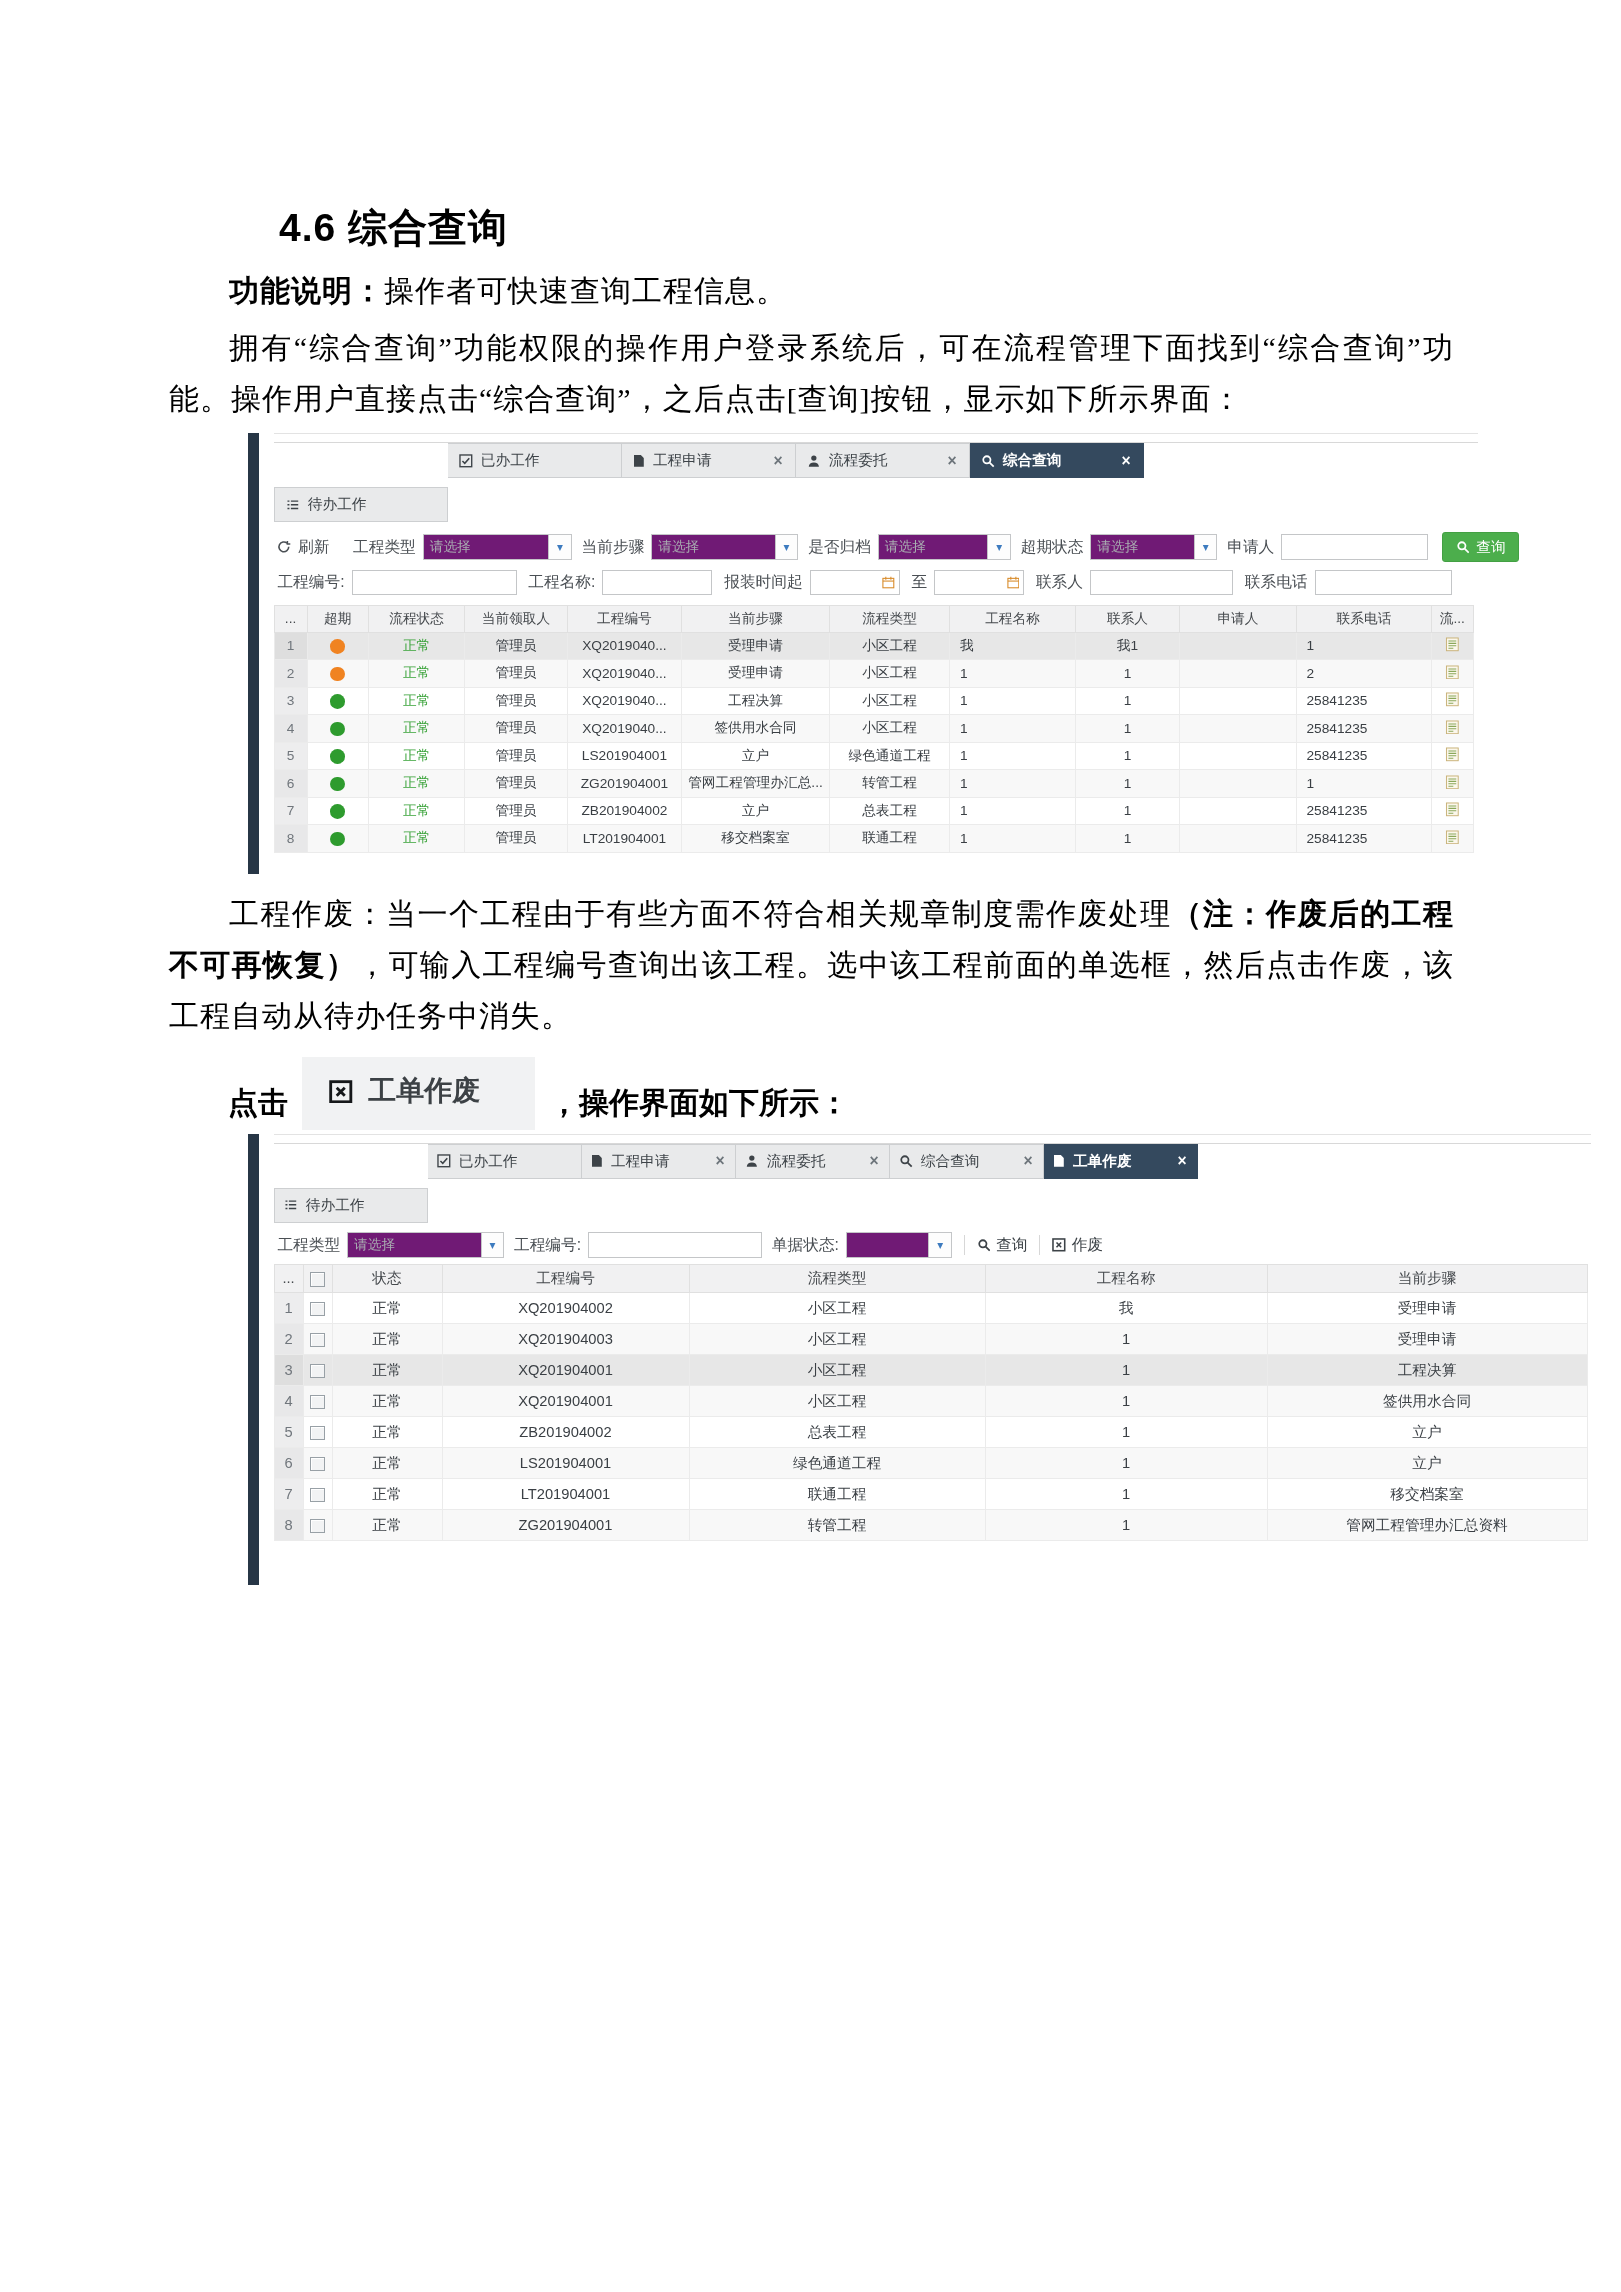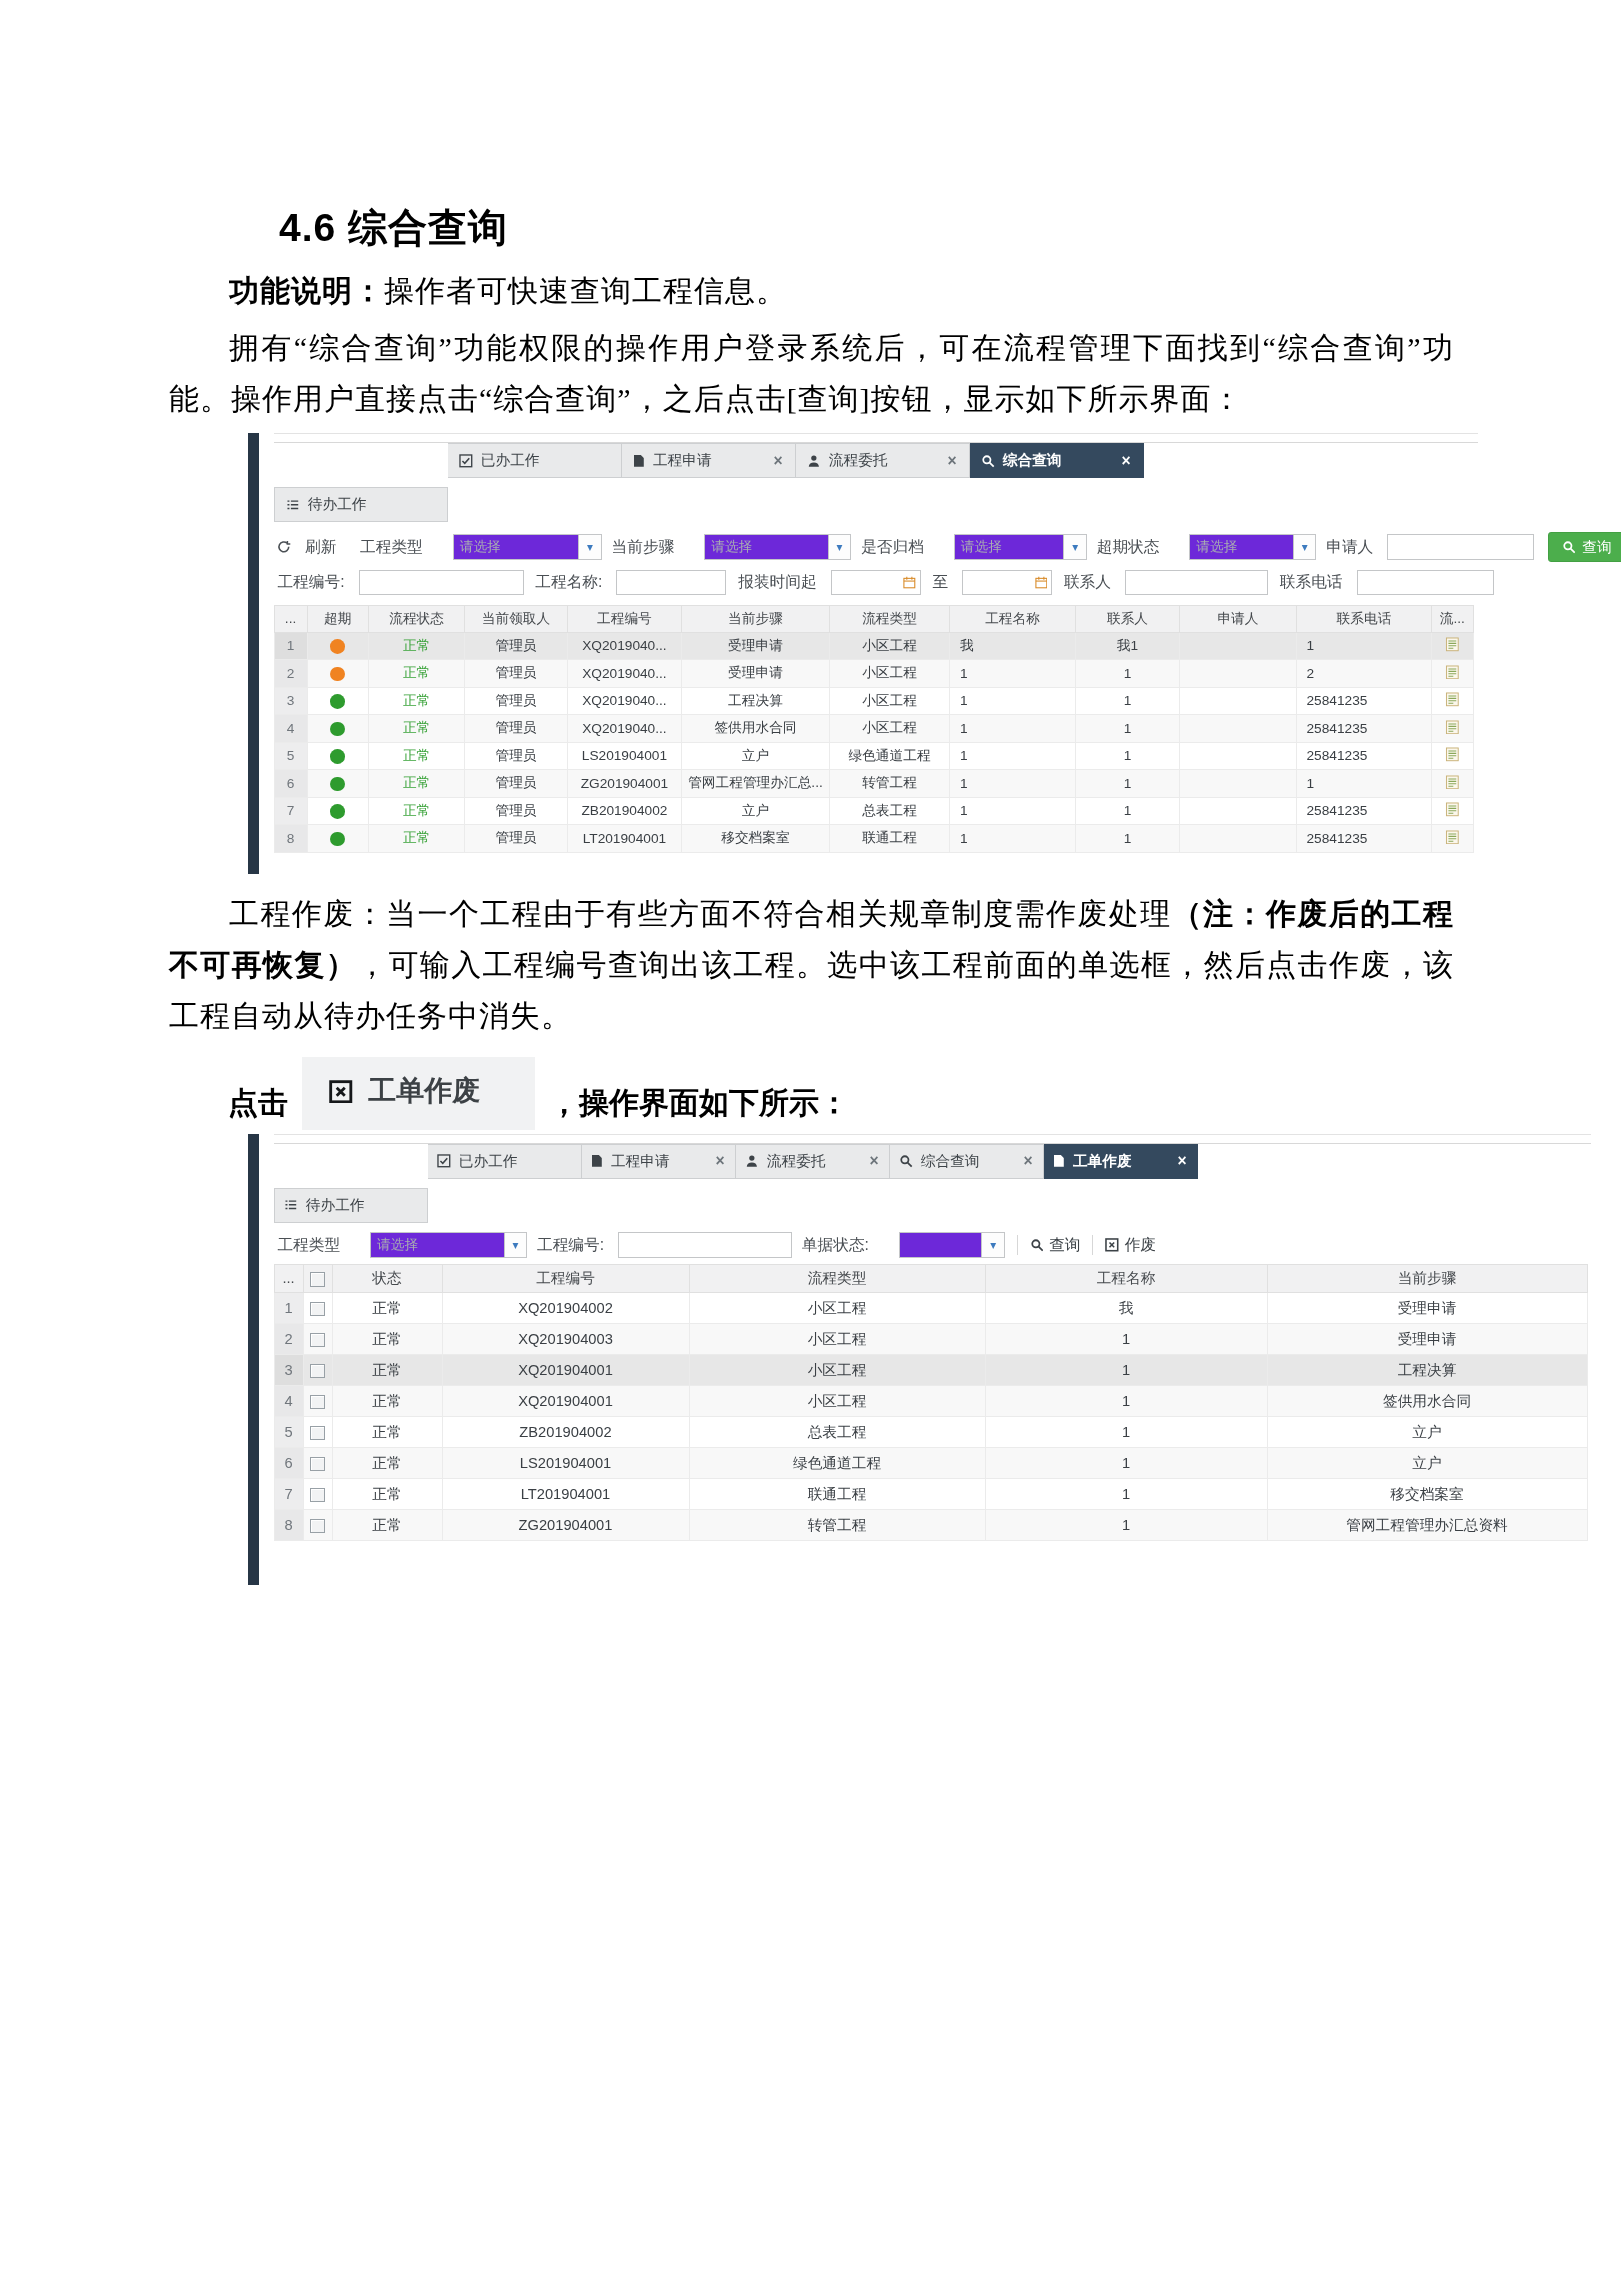--- a/index.html
+++ b/index.html
@@ -23,23 +23,23 @@
   .tab.active{background:#34495e;border-color:#34495e;color:#fff;font-weight:bold;}
   .tab .tlabel{white-space:nowrap;}
   .tab .tx{margin-left:auto;font-weight:bold;font-size:15.7px;color:#6d757b;line-height:1;}
   .tab.active .tx{color:#fff;}
   .tabs1 .tab{width:174px;}
   .tabs2 .tab{width:154px;padding:0 9.8px;}
   .ico{display:inline-flex;align-items:center;line-height:0;}
   
   .tbar{display:flex;align-items:center;gap:9.8px;padding:9.8px 0 3.9px 3.9px;font-size:15.7px;color:#333;white-space:nowrap;}
   .tbar2{display:flex;align-items:center;gap:11.8px;padding:3.9px 0 7.8px 3.9px;font-size:15.7px;color:#333;white-space:nowrap;}
-  .titem{display:inline-flex;align-items:center;gap:14px;color:#4a4f54;}
+  .titem{display:inline-flex;align-items:center;gap:7px;color:#4a4f54;}
   .vsep{width:1px;height:19.6px;background:#d7d7d7;margin:0 2px;}
-  .sel{display:inline-flex;align-items:center;height:25.5px;border:1px solid #c4c6c8;background:#6d28d9;box-sizing:border-box;margin-left:16px;}
+  .sel{display:inline-flex;align-items:center;height:25.5px;border:1px solid #c4c6c8;background:#701a75;box-sizing:border-box;}
   .sel .ph{flex:1;padding:0 5.9px;font-size:13.7px;color:#a9adb1;overflow:hidden;text-align:left;}
   .sel .ar{width:21.6px;align-self:stretch;border-left:1px solid #c4c6c8;color:#3d7bbf;display:flex;align-items:center;justify-content:center;font-size:11.8px;background:#fdfdfd;}
   .inp{display:inline-flex;align-items:center;justify-content:flex-end;height:25.5px;border:1px solid #c4c6c8;background:#fff;box-sizing:border-box;padding:0 3.9px;}
   .btn-green{display:inline-flex;align-items:center;gap:6.9px;height:28px;padding:0 12.7px;background:#4cae4c;border:1px solid #43a043;border-radius:2.9px;color:#fff;font-size:14.7px;margin-left:3.9px;}
   .lnk{display:inline-flex;align-items:center;gap:5.9px;color:#3c4247;font-size:15.7px;}
   
   table.grid{border-collapse:collapse;table-layout:fixed;margin-top:2px;color:#3a3f44;}
   .grid1{font-size:13.7px;width:1200px;}
   .grid2{font-size:14.7px;width:1313px;}
   .grid th{background:#f1f1f2;border:1px solid #e0e0e0;font-weight:normal;color:#45494d;height:25.5px;padding:0 2.9px;white-space:nowrap;overflow:hidden;}

